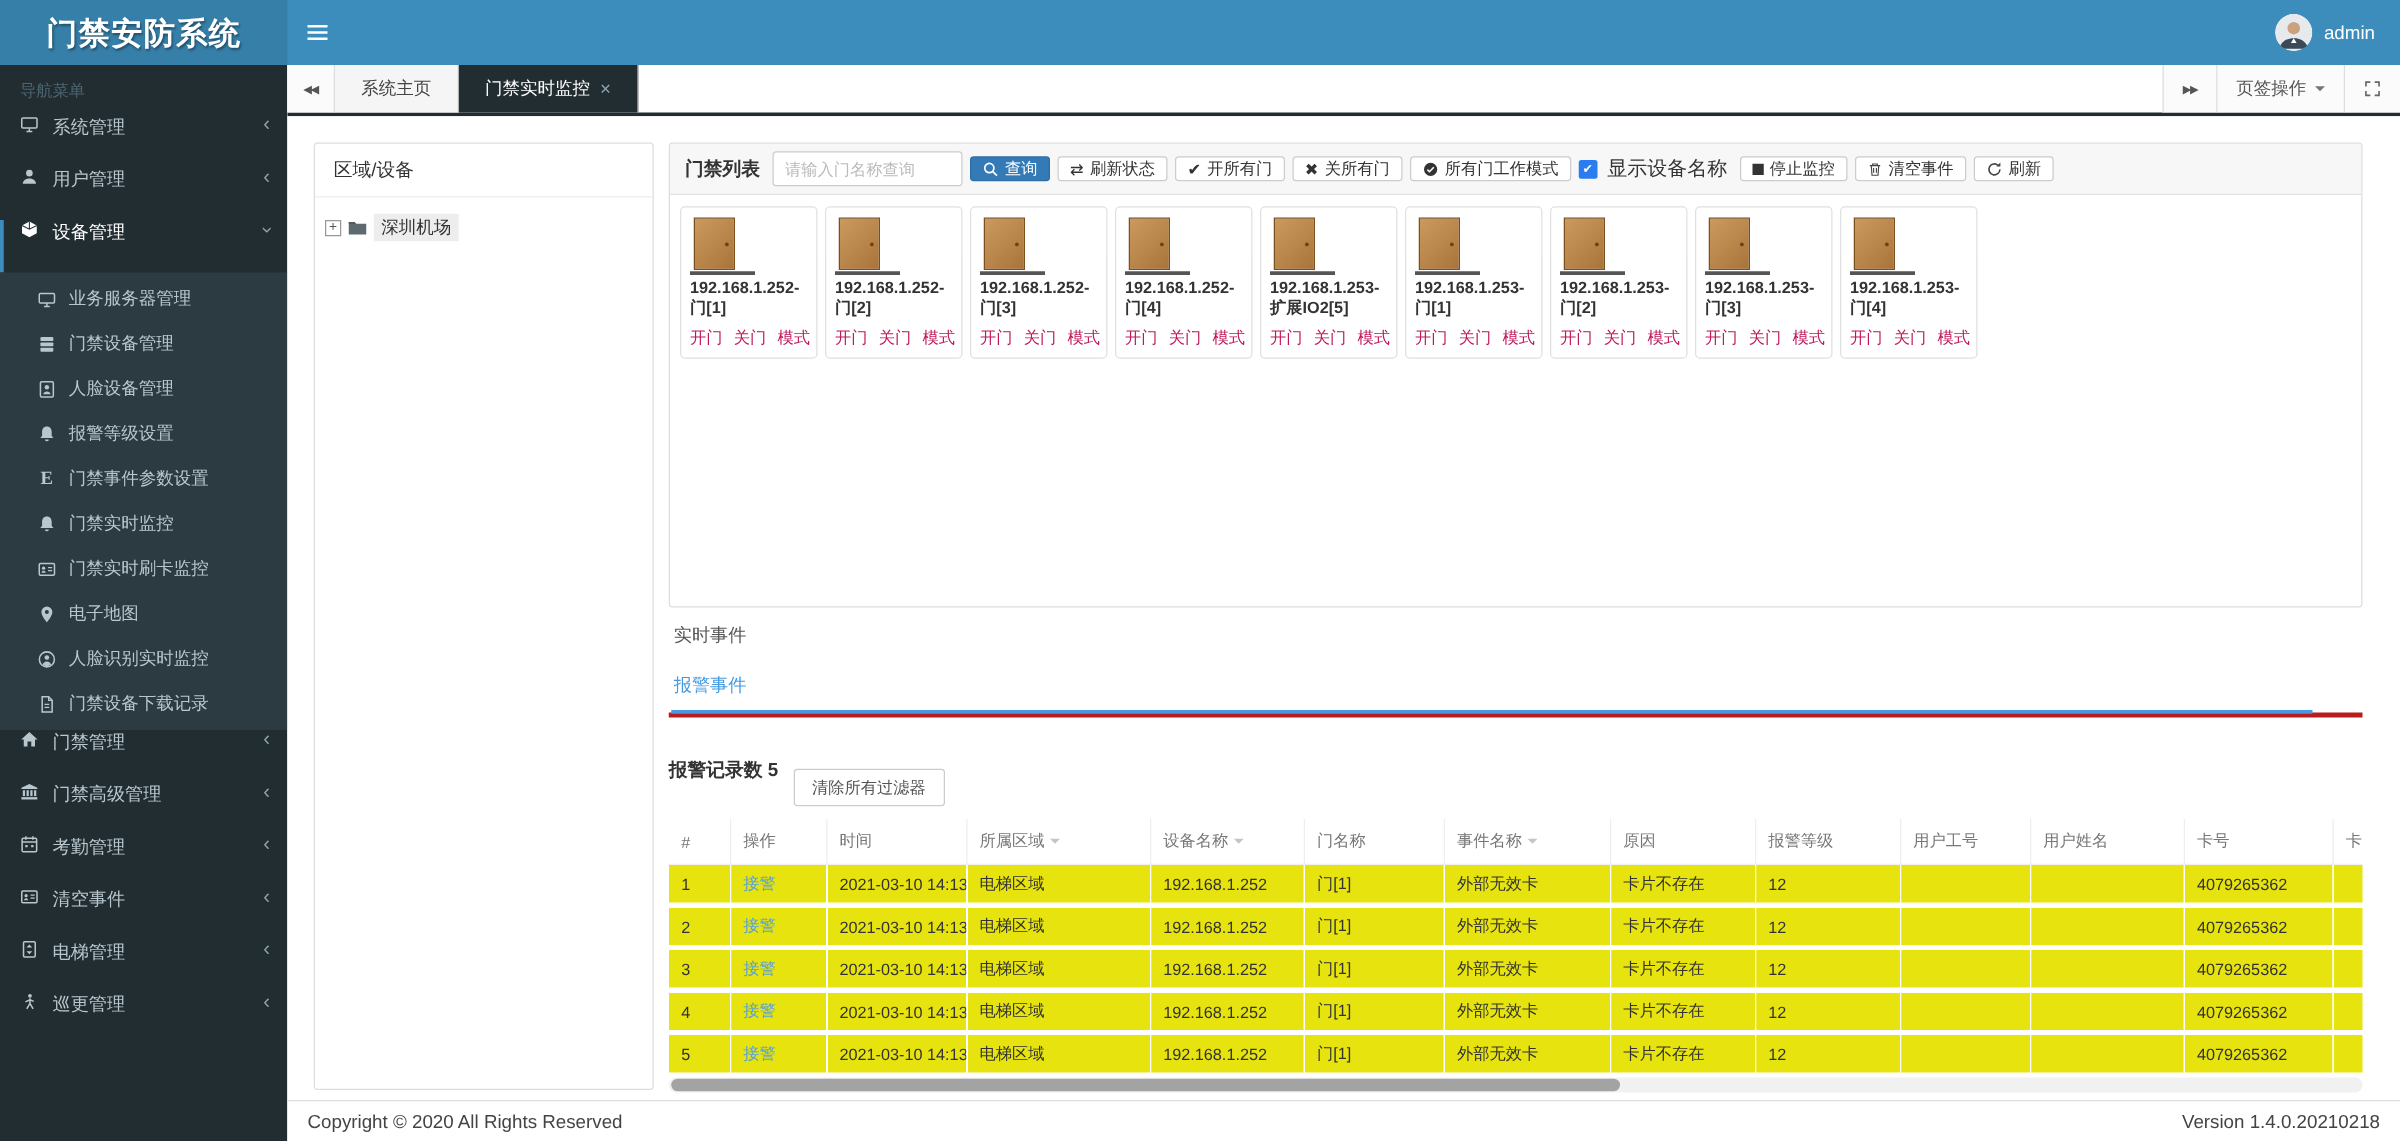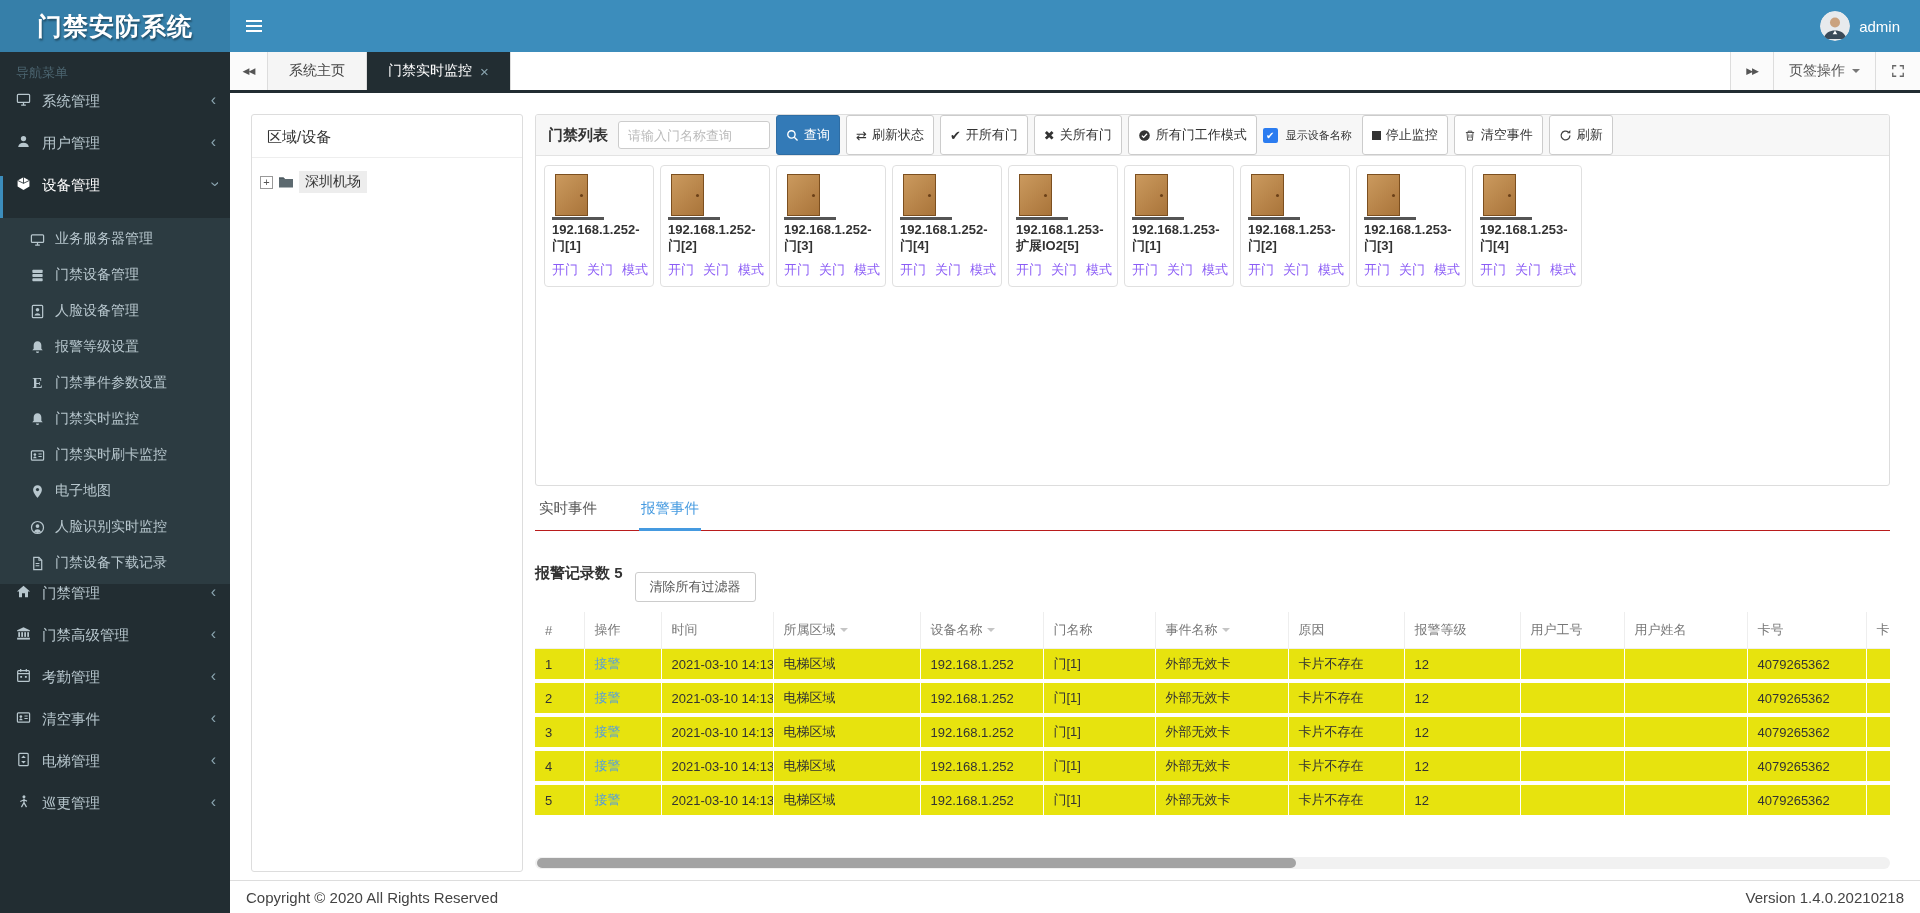--- a/index.html
+++ b/index.html
@@ -69,45 +69,45 @@
   .right-col { flex:1; height:758px; min-width:0; display:flex; flex-direction:column; position:relative; }
 
   
   .device-box { border:1px solid #ddd; border-radius:3px; height:372px; flex:none; background:#fff; overflow:hidden; }
   .toolbar { height:41px; background:#f7f7f7; border-bottom:1px solid #e3e3e3; display:flex;
     align-items:center; gap:6px; padding:0 12px; }
   .tb-label { font-size:15px; font-weight:bold; color:#333; margin-right:4px; }
   .search-input { width:152px; height:28px; border:1px solid #ccc; border-radius:3px; padding:0 9px;
     font-size:13px; color:#1d4ed8; font-family:inherit; }
   .search-input::placeholder { color:#bbb; }
-  .btn { height:40px; display:inline-flex; align-items:center; gap:5px; padding:0 9px;
+  .btn { height:20px; display:inline-flex; align-items:center; gap:5px; padding:0 9px;
     border:1px solid #ccc; border-radius:3px; background:#fff; color:#333; font-size:13px;
     cursor:pointer; font-family:inherit; white-space:nowrap; }
   .btn-primary { background:#337ab7; border-color:#2e6da4; color:#fff; }
   .glyph { font-size:13px; line-height:1; }
   .stop-sq { width:9px; height:9px; background:#333; display:inline-block; }
   .checkbox { width:15px; height:15px; background:#2b7cf0; border-radius:2px; color:#fff;
     font-size:10px; line-height:15px; text-align:center; display:inline-block; cursor:pointer; }
-  .cb-label { font-size:11px; color:#333; margin:0 4px 0 2px; }
+  .cb-label { font-size:16px; color:#333; margin:0 4px 0 2px; }
 
   .cards { padding:9px 8px; display:flex; gap:6px; }
   .card { width:110px; height:122px; border:1px solid #e0e0e0; border-radius:4px; padding:6px 7px;
     position:relative; background:#fff; }
   .door { width:33px; height:42px; background:linear-gradient(135deg,#cb9a5e,#a9743a);
     border:1px solid #7c4f1f; position:relative; margin:2px 0 6px 3px; }
   .door::before { content:''; position:absolute; right:4px; top:19px; width:3px; height:3px;
     border-radius:50%; background:#6b4018; }
   .door::after { content:''; position:absolute; left:-4px; bottom:-5px; width:52px; height:3px; background:#555; }
   .card-name { font-size:13px; font-weight:bold; color:#333; line-height:1.25; word-break:break-all; }
   .card-actions { position:absolute; bottom:7px; left:7px; display:flex; gap:9px; font-size:13px; }
-  .card-actions span { color:#8b5cf6; cursor:pointer; }
+  .card-actions span { color:#be185d; cursor:pointer; }
 
   
   .events { margin-top:4px; }
-  .ev-tabs { display:flex; border-bottom:1px solid #b91c1c; padding-left:2px; }
+  .ev-tabs { display:flex; border-bottom:4px solid #b91c1c; padding-left:2px;flex-direction:column; }
   .ev-tab { margin-right:40px; padding:9px 2px 10px; font-size:14.5px; color:#555; cursor:pointer;
     border-bottom:3px solid transparent; margin-bottom:-1px; }
   .ev-tab.active { color:#459ae0; border-bottom-color:#459ae0; }
   .rec-row { display:flex; align-items:center; gap:12px; margin:13px 0 10px; }
   .rec-label { font-size:15px; font-weight:bold; color:#333; }
   .clear-btn { height:30px; padding:0 14px; border:1px solid #ccc; border-radius:3px; background:#fff;
     color:#555; font-size:13px; cursor:pointer; font-family:inherit;margin-top:28px; }
 
   .tbl-wrap { overflow:hidden; }
   table { border-collapse:collapse; table-layout:fixed; width:1399px; font-size:13px; }

